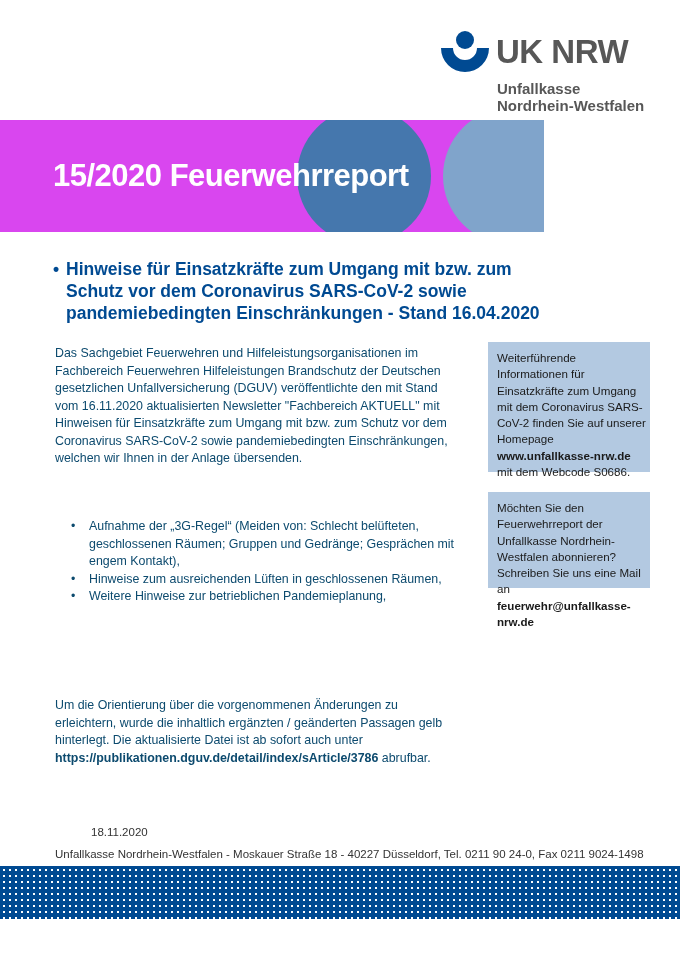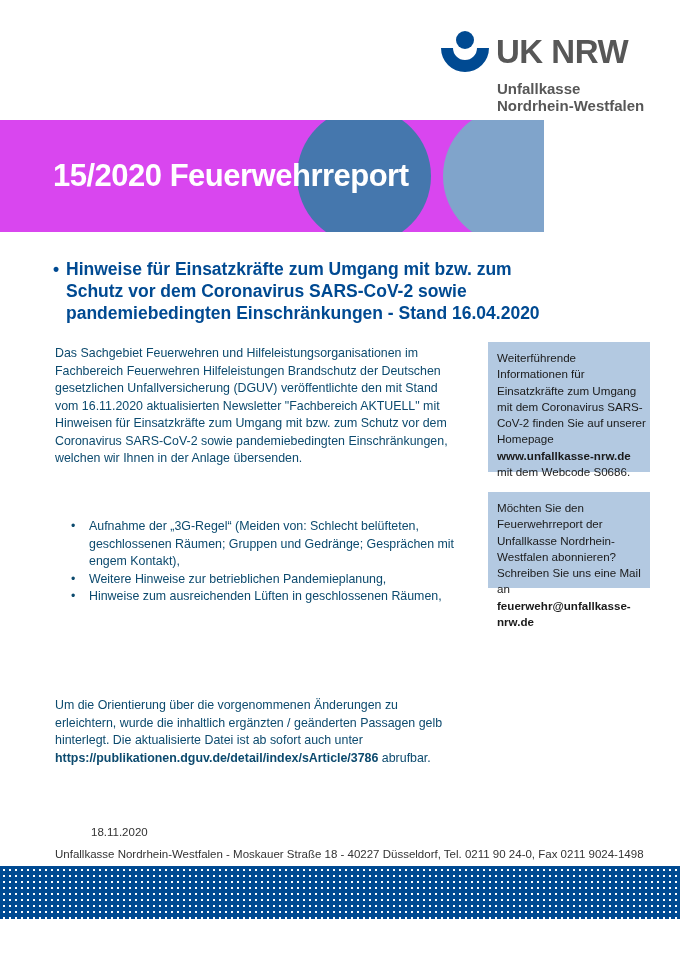--- a/index.html
+++ b/index.html
@@ -65,22 +65,22 @@
 <div class="headline">
   <span class="bullet">•</span>
   <span class="htext">Hinweise für Einsatzkräfte zum Umgang mit bzw. zum Schutz vor dem Coronavirus SARS-CoV-2 sowie pandemiebedingten Einschränkungen - Stand 16.04.2020</span>
 </div>
 
 <div class="body-text p1">Das Sachgebiet Feuerwehren und Hilfeleistungsorganisationen im Fachbereich Feuerwehren Hilfeleistungen Brandschutz der Deutschen gesetzlichen Unfallversicherung (DGUV) veröffentlichte den mit Stand vom 16.11.2020 aktualisierten Newsletter "Fachbereich AKTUELL" mit Hinweisen für Einsatzkräfte zum Umgang mit bzw. zum Schutz vor dem Coronavirus SARS-CoV-2 sowie pandemiebedingten  Einschränkungen, welchen wir Ihnen in der Anlage übersenden.</div>
 
 <div class="body-text p2">
   <ul>
     <li>Aufnahme der „3G-Regel“ (Meiden von: Schlecht belüfteten, geschlossenen Räumen; Gruppen und Gedränge; Gesprächen mit engem Kontakt),</li>
+    <li>Hinweise zum ausreichenden Lüften in geschlossenen Räumen,</li>
     <li>Weitere Hinweise zur betrieblichen Pandemieplanung,</li>
-    <li>Hinweise zum ausreichenden Lüften in geschlossenen Räumen,</li>
   </ul>
 </div>
 
 <div class="body-text p3">
   <span>Um die Orientierung über die vorgenommenen Änderungen zu erleichtern, wurde die inhaltlich ergänzten / geänderten Passagen gelb hinterlegt. Die aktualisierte Datei ist ab sofort auch unter</span>
   <span class="strong">https://publikationen.dguv.de/detail/index/sArticle/3786</span>
   <span>abrufbar.</span>
 </div>
 
 <div class="sidebox box1">

